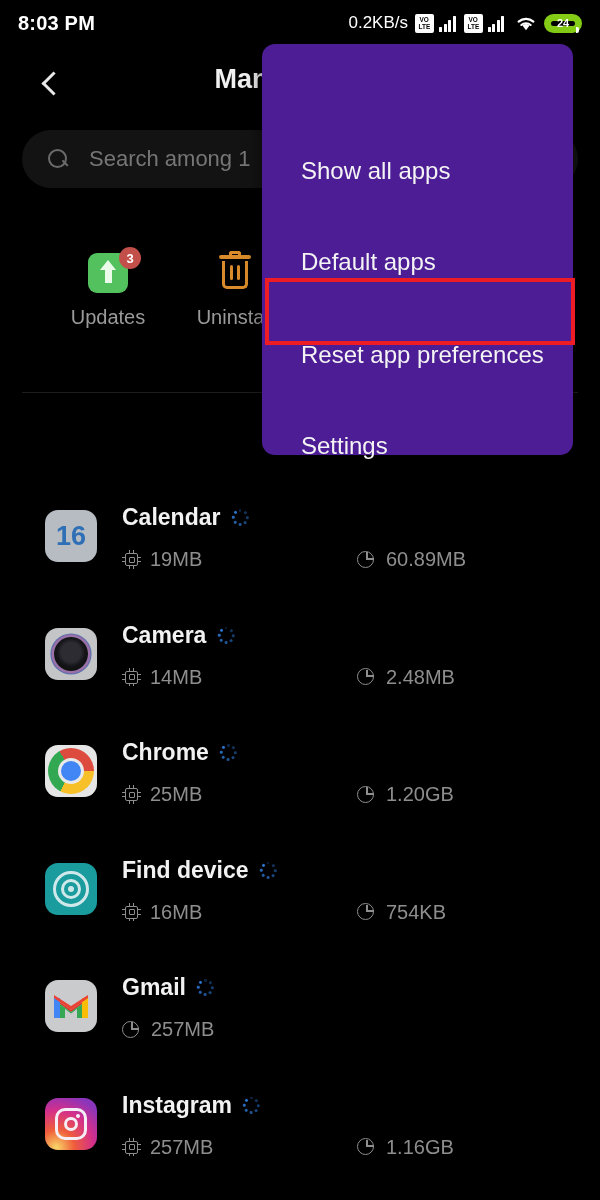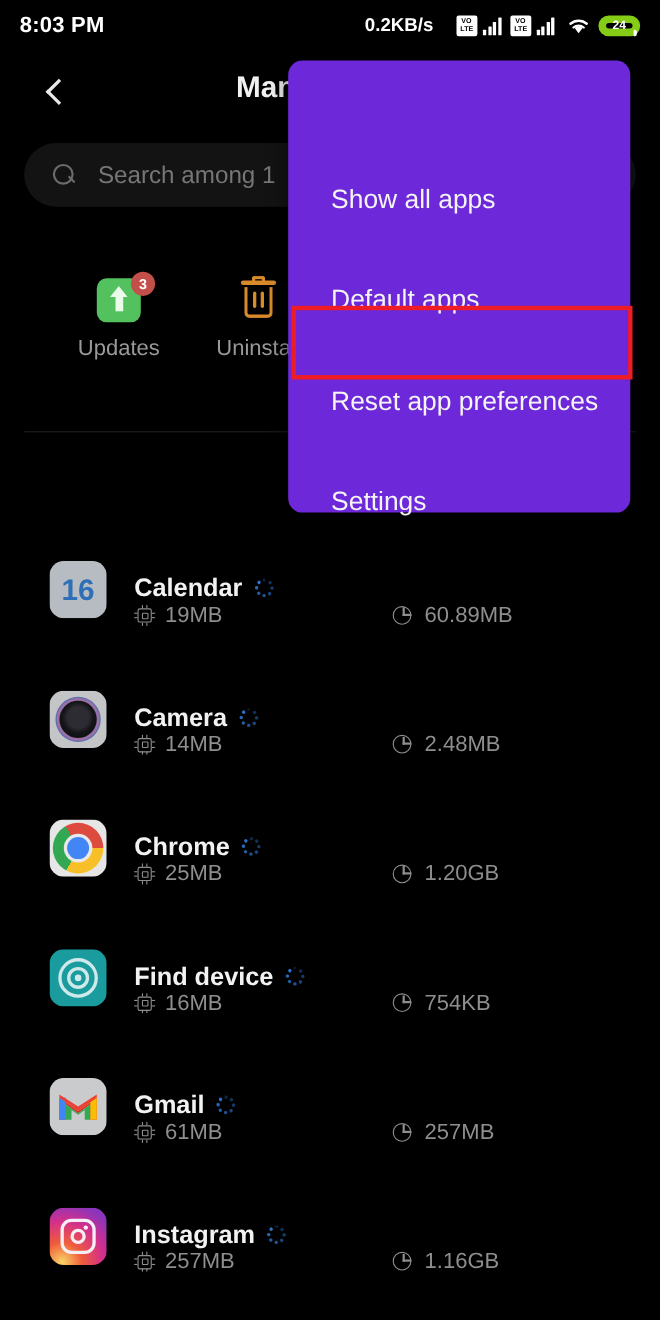--- a/index.html
+++ b/index.html
@@ -13,21 +13,21 @@
   #screen { position:relative; width:600px; height:1200px; background:#000; overflow:hidden; }
 
   
   .statusbar {
     position:absolute; top:0; left:0; width:600px; height:46px;
     display:flex; align-items:center; justify-content:space-between;
     padding:0 18px;
   }
   .sb-clock { color:#fff; font-size:20px; font-weight:bold; letter-spacing:0.2px; }
   .sb-right { display:flex; align-items:center; gap:5px; }
-  .sb-speed { color:#fff; font-size:17px; font-weight:bold; margin-right:16px; }
+  .sb-speed { color:#fff; font-size:17px; font-weight:normal; margin-right:2px; }
   .volte {
     width:19px; height:19px; background:#fff; border-radius:2px;
     display:flex; flex-direction:column; align-items:center; justify-content:center;
     color:#000; font-size:7px; font-weight:bold; line-height:7.5px;
   }
   .volte span { display:block; transform:scale(0.92); }
   .bars { display:flex; align-items:flex-end; gap:1.5px; height:17px; margin-right:3px; }
   .bars i { display:block; width:3px; background:#fff; border-radius:0.5px; }
   .bars i:nth-child(1){height:5px;} .bars i:nth-child(2){height:8px;}
   .bars i:nth-child(3){height:12px;} .bars i:nth-child(4){height:16px;}
@@ -117,21 +117,21 @@
     content:""; position:absolute; left:1px; width:8px; height:8px;
     border-left:2px solid #c4c4c4; border-top:2px solid #c4c4c4;
   }
   .sort-chev:before { top:3px; transform:rotate(45deg); }
   .sort-chev:after  { top:8px; transform:rotate(-135deg); }
 
   
   .applist { position:absolute; top:498px; left:0; width:600px; }
   .approw { position:relative; height:117.5px;text-decoration:underline; }
   .app-icon { position:absolute; left:45px; top:12px; width:52px; height:52px; border-radius:13px; overflow:hidden; }
-  .app-name-row { position:absolute; left:122px; top:23px; display:flex; align-items:center; gap:11px; }
+  .app-name-row { position:absolute; left:122px; top:6px; display:flex; align-items:center; gap:11px; }
   .app-name { color:#f2f2f2; font-size:23px; font-weight:bold; white-space:nowrap; }
   .spinner { width:17px; height:17px; position:relative; flex:none; }
   .spinner i {
     position:absolute; left:7.2px; top:0; width:2.6px; height:2.6px;
     border-radius:50%; background:#2f7fe0; transform-origin:1.3px 8.5px;
   }
   .app-meta { position:absolute; left:122px; top:50px; display:flex; align-items:center; width:420px; }
   .meta-left { display:flex; align-items:center; gap:9px; width:235px; }
   .meta-right { display:flex; align-items:center; gap:9px; }
   .meta-text { color:#8e8e8e; font-size:20px; white-space:nowrap; }
@@ -164,22 +164,22 @@
   .ic-insta { width:100%; height:100%;
             background:radial-gradient(circle at 22% 95%, #f9d667 0%, #ef5d3b 28%, #d42f8a 58%, #8a35bb 85%);
             display:flex; align-items:center; justify-content:center; }
   .ic-insta .sq { width:32px; height:32px; border:3.2px solid #f6eef5; border-radius:10px; position:relative;
             display:flex; align-items:center; justify-content:center; }
   .ic-insta .sq:after { content:""; position:absolute; right:4px; top:3px; width:4px; height:4px; border-radius:50%; background:#f6eef5; }
   .ic-insta .cr { width:14px; height:14px; border:3.2px solid #f6eef5; border-radius:50%; }
 
   
   .menu {
-    position:absolute; left:262px; top:55px; width:311px; height:411px;
-    background:#6d28d9; border-radius:13px;
+    position:absolute; left:262px; top:44px; width:311px; height:411px;
+    background:#4c1d95; border-radius:13px;
     box-shadow:0 3px 18px rgba(0,0,0,0.55);
   }
   .menu-item {
     position:absolute; left:0; width:311px; height:56px;
     display:flex; align-items:center; padding-left:39px;
     color:#f4f4f4; font-size:24px; white-space:nowrap;
   }
   .mi0 { top:99px; } .mi1 { top:190px; } .mi2 { top:283px; } .mi3 { top:374px; }
   .menu-item.mi2 { top:283px; }
   .highlight-box {
@@ -474,35 +474,20 @@
             <i style="transform: rotate(45deg); opacity: 0.39;"></i>
             <i style="transform: rotate(90deg); opacity: 0.47;"></i>
             <i style="transform: rotate(135deg); opacity: 0.56;"></i>
             <i style="transform: rotate(180deg); opacity: 0.65;"></i>
             <i style="transform: rotate(225deg); opacity: 0.74;"></i>
             <i style="transform: rotate(270deg); opacity: 0.82;"></i>
             <i style="transform: rotate(315deg); opacity: 0.91;"></i>
           </div>
       </div>
       <div class="app-meta">
-        <div class="meta-left">
-          <div class="chip-icon">
-              <div class="outer"></div>
-              <div class="inner"></div>
-              <div class="pin" style="left: 6.5px; top: 0px; width: 1.4px; height: 3.4px;"></div>
-              <div class="pin" style="left: 6.5px; top: 15.6px; width: 1.4px; height: 3.4px;"></div>
-              <div class="pin" style="left: 11px; top: 0px; width: 1.4px; height: 3.4px;"></div>
-              <div class="pin" style="left: 11px; top: 15.6px; width: 1.4px; height: 3.4px;"></div>
-              <div class="pin" style="left: 0px; top: 6.5px; width: 3.4px; height: 1.4px;"></div>
-              <div class="pin" style="left: 15.6px; top: 6.5px; width: 3.4px; height: 1.4px;"></div>
-              <div class="pin" style="left: 0px; top: 11px; width: 3.4px; height: 1.4px;"></div>
-              <div class="pin" style="left: 15.6px; top: 11px; width: 3.4px; height: 1.4px;"></div>
-            </div>
-          <div class="meta-text">61MB</div>
-        </div>
         <div class="meta-right">
           <div class="pie-icon">
               <div class="circ"></div>
               <div class="wedge"></div>
               <div class="wedge2"></div>
             </div>
           <div class="meta-text">257MB</div>
         </div>
       </div>
     </div>

